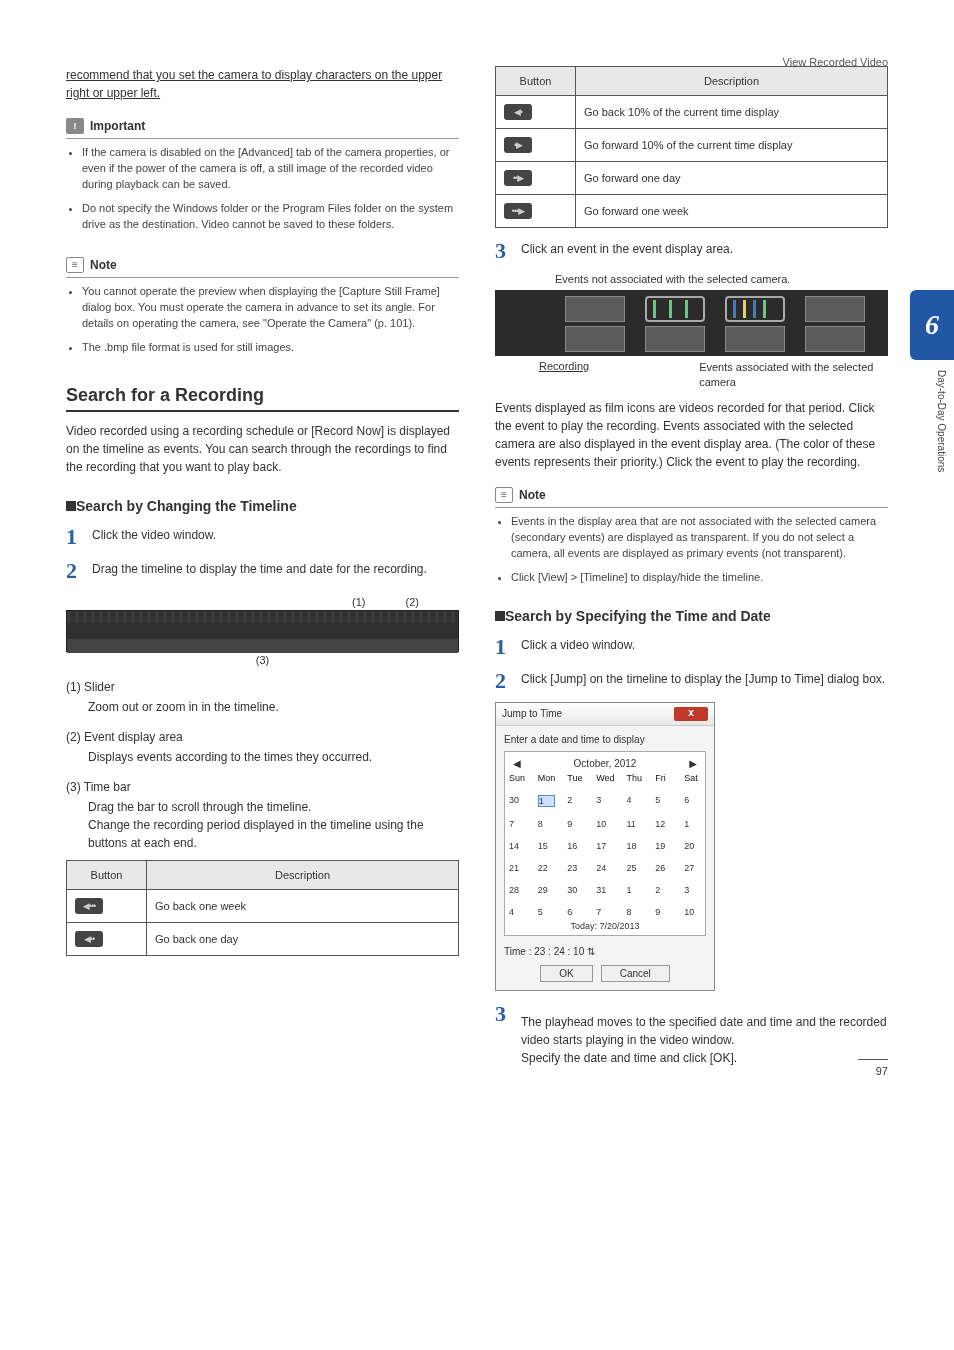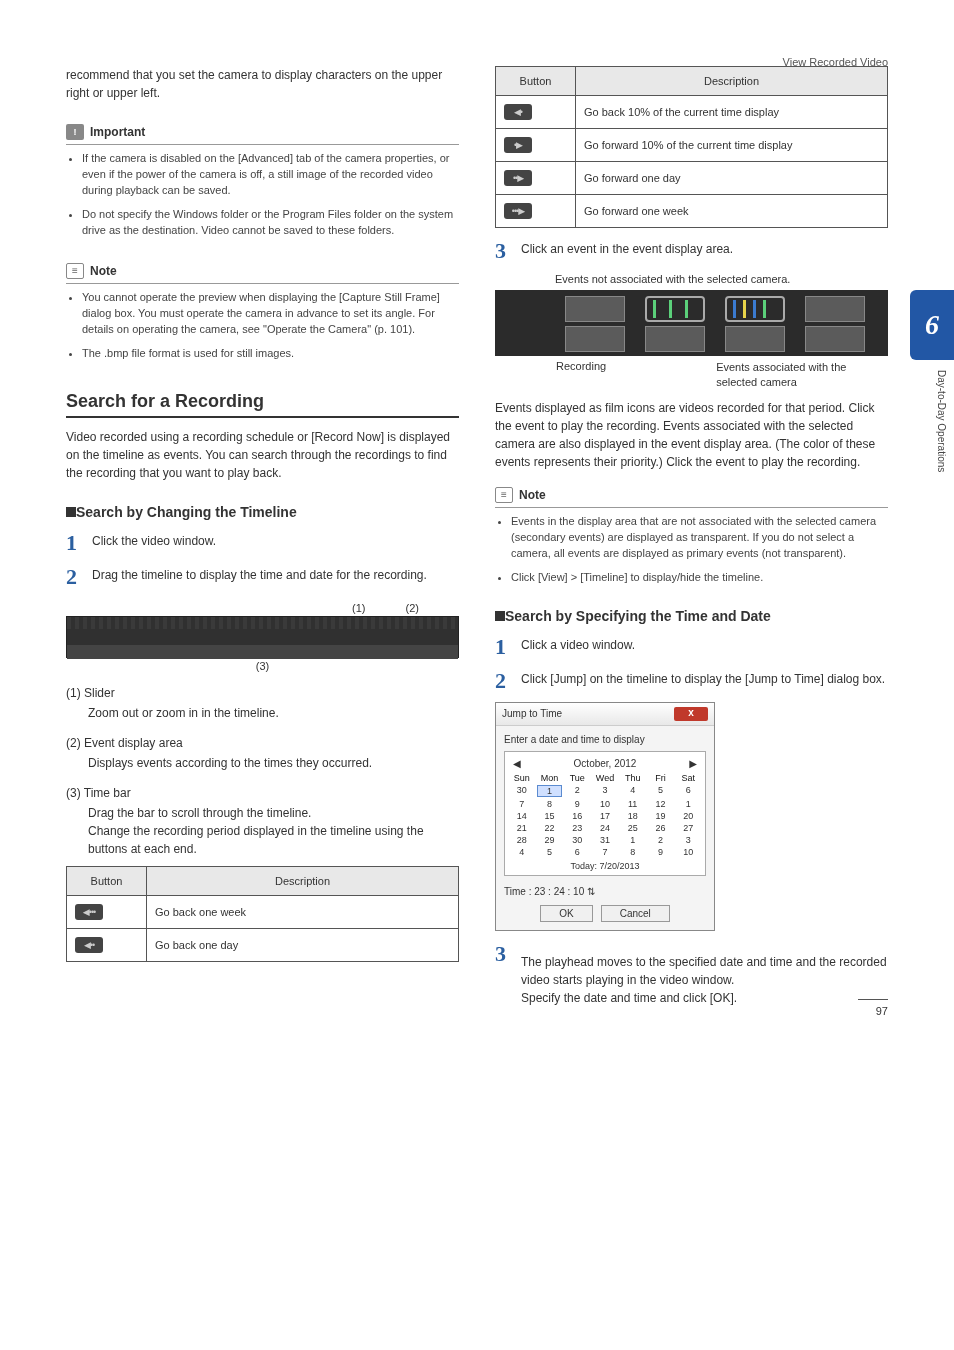--- a/index.html
+++ b/index.html
@@ -1,21 +1,21 @@
 <!DOCTYPE html>
 <html><head>
 <meta charset="utf-8">
 <style>
   * { box-sizing: border-box; margin: 0; padding: 0; }
   body { font-family: Arial, Helvetica, sans-serif; font-size: 12px; color: #333; background: #fff; width: 954px; height: 1350px; position: relative; }
   .page { padding: 66px 66px 30px 66px; position: relative; }
   .header-right { position: absolute; top: 56px; right: 66px; font-size: 11px; color: #555; }
   .columns { display: flex; gap: 36px; }
   .col { width: 50%; }
-  .intro { font-size: 12px; line-height: 1.5; margin-bottom: 22px; }
+  .intro { font-size: 12px; line-height: 1.5; margin-bottom: 16px; text-decoration: underline; }
   .callout-head { display: flex; align-items: center; gap: 6px; margin-top: 16px; margin-bottom: 4px; }
   .callout-head .label { font-weight: bold; font-size: 12px; }
   .icon-box { width: 18px; height: 16px; background: #888; border-radius: 2px; display: inline-flex; align-items: center; justify-content: center; color: #fff; font-size: 9px; font-weight:bold;}
   .icon-note { width: 18px; height: 16px; border: 1px solid #888; border-radius: 2px; display: inline-flex; align-items: center; justify-content: center; color: #666; font-size: 10px; }
   .hr { border-top: 1px solid #999; margin-bottom: 6px; }
   ul.bullets { list-style: disc; padding-left: 16px; font-size: 11px; line-height: 1.45; color: #444; }
   ul.bullets li { margin-bottom: 8px; }
   h2.section { font-family: Arial, sans-serif; font-weight: bold; font-size: 18px; margin-top: 30px; padding-bottom: 4px; border-bottom: 2px solid #333; }
   .body-text { font-size: 12px; line-height: 1.5; margin-top: 10px; }
   h3.sub { font-weight: bold; font-size: 14px; margin-top: 22px; display:flex; align-items:center; gap:0;}
@@ -40,32 +40,32 @@
   .event-fig { margin-top:10px; position: relative; font-size:11px;}
   .event-fig .cap1 { margin-left:60px; margin-bottom:4px; line-height:1.3;}
   .event-strip { height:66px; background:#2b2b2b; position:relative; }
   .event-strip .row { position:absolute; left:0; right:0; height:26px; }
   .event-strip .row.top { top:6px; }
   .event-strip .row.bot { top:36px; }
   .rec-block { position:absolute; height:100%; background:#5b5b5b; border:1px solid #888;}
   .group { position:absolute; height:100%; border:2px solid #aaa; border-radius:4px; }
   .vbar { position:absolute; width:3px; top:2px; bottom:2px; }
   .event-fig .lbls { display:flex; margin-top:4px; }
-  .event-fig .lbls .l1{ margin-left:61px;}
+  .event-fig .lbls .l1{ margin-left:44px;text-decoration:underline;}
   .event-fig .lbls .l2{ margin-left:110px; line-height:1.3;}
   .side-tab { position:absolute; right:0; top:290px; width:44px;}
   .chapter-block { background:#2257a5; color:#fff; width:44px; height:70px; border-radius:6px 0 0 6px; display:flex; align-items:center; justify-content:center; font-family: Georgia, serif; font-size:28px; font-style:italic; font-weight:bold;}
   .vtext { writing-mode: vertical-rl; font-size:10px; color:#444; margin-top:10px; margin-left:26px;}
   .dialog { width:220px; border:1px solid #888; margin-top:10px; font-size:10px; background:#f4f4f4;}
   .dlg-title { background: linear-gradient(#fff,#e8e8e8); padding:4px 6px; border-bottom:1px solid #ccc; display:flex; justify-content:space-between; align-items:center;}
   .dlg-close { background:#c0392b; color:#fff; width:34px; height:14px; text-align:center; font-weight:bold; font-size:10px; border-radius:2px;}
   .dlg-body { padding:8px; }
   .cal { border:1px solid #aaa; padding:4px; background:#fff;}
   .cal-head { display:flex; justify-content:space-between; padding:2px 4px; font-size:10px;}
-  .cal-grid { display:grid; grid-template-columns: repeat(7, 1fr); gap:2px; text-align:center; font-size:9px; margin-top:2px;}
+  .cal-grid { display:grid; grid-template-columns: repeat(7, 1fr); gap:12px; font-size:9px; margin-top:2px;}
   .cal-grid .dh{ color:#111;}
   .cal-grid .today{ background:#d0e0ff; border:1px solid #5b8bd0;}
   .cal-foot{ text-align:center; font-size:9px; margin-top:4px;}
   .dlg-time { margin-top:10px; font-size:10px;}
   .dlg-btns { display:flex; gap:8px; justify-content:center; margin-top:8px;}
   .dlg-btn { border:1px solid #999; background:#f0f0f0; padding:2px 18px; font-size:10px;}
   .page-num { position:absolute; right:66px; bottom:20px; font-size:11px;}
   .page-num::before{ content:""; display:block; border-top:1px solid #555; width:30px; position:absolute; right:0; top:-6px;}
 </style>
 </head>

